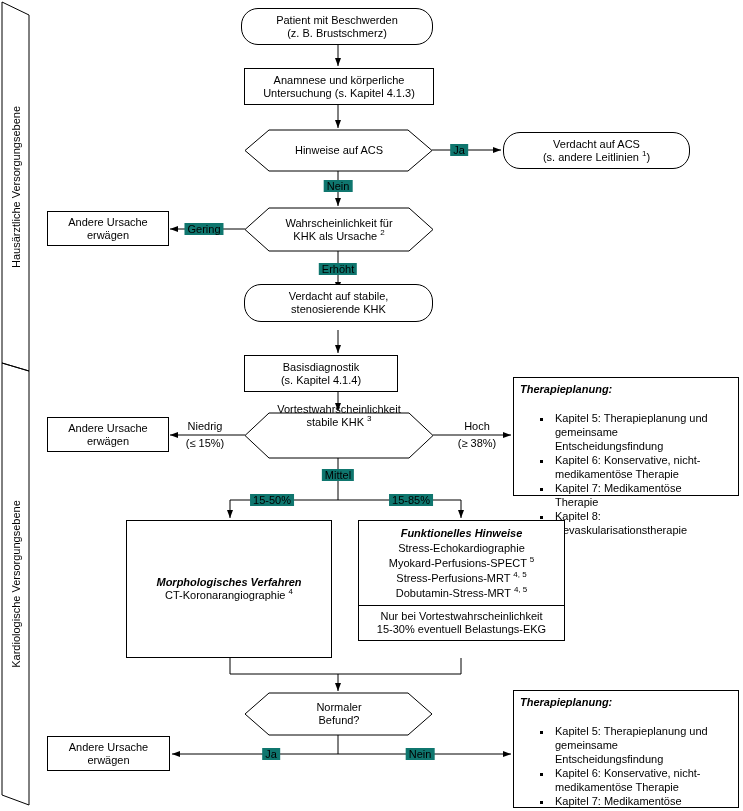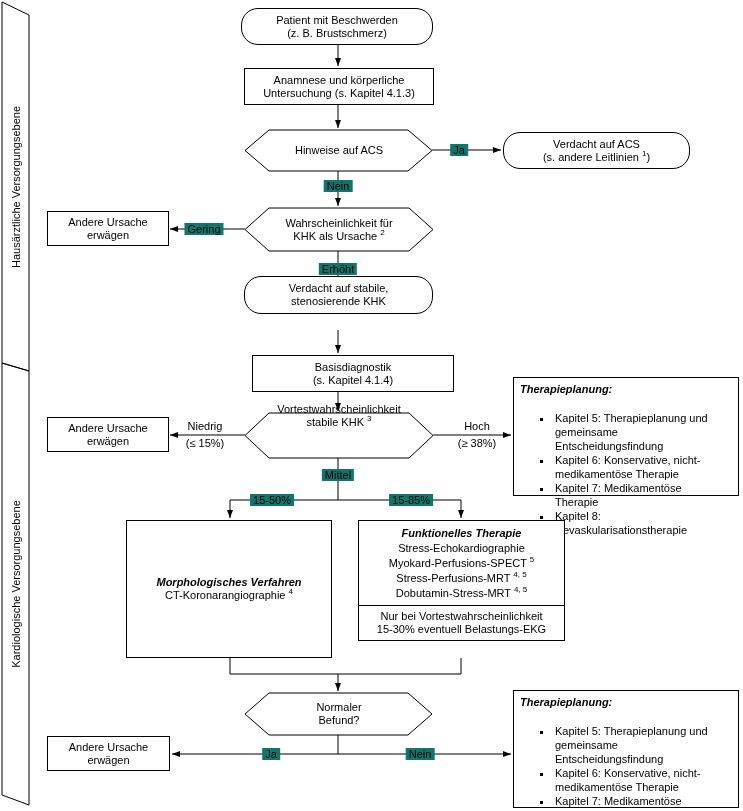--- a/index.html
+++ b/index.html
@@ -113,26 +113,26 @@
   <div class="hex-text" style="left:255px;top:208px;width:168px;height:43px">
     <div>Wahrscheinlichkeit für</div>
     <div><span>KHK als Ursache </span><sup>2</sup></div>
   </div>
 
   <div class="box" style="left:47px;top:211px;width:122px;height:35px">
     <span class="bt">Andere Ursache
 erwägen</span>
   </div>
 
-  <div class="box rounded" style="left:244px;top:276px;width:189px;height:38px">
+  <div class="box rounded" style="left:244px;top:284px;width:189px;height:38px">
     <span class="bt">Verdacht auf stabile,
 stenosierende KHK</span>
   </div>
 
-  <div class="box" style="left:252px;top:355px;width:202px;height:37px">
+  <div class="box" style="left:244px;top:355px;width:154px;height:37px">
     <span class="bt">Basisdiagnostik
 (s. Kapitel 4.1.4)</span>
   </div>
 
   <div class="hex-text" style="left:255px;top:393px;width:168px;height:45px">
     <div>Vortestwahrscheinlichkeit</div>
     <div><span>stabile KHK </span><sup>3</sup></div>
   </div>
 
   <div class="box" style="left:47px;top:417px;width:122px;height:35px">
@@ -152,21 +152,21 @@
 
   <div class="box" style="left:126px;top:520px;width:206px;height:138px">
     <div class="lines">
       <div class="vtitle">Morphologisches Verfahren</div>
       <div><span>CT-Koronarangiographie </span><sup>4</sup></div>
     </div>
   </div>
 
   <div class="box" style="left:358px;top:520px;width:207px;height:86px">
     <div class="lines vlines">
-      <div class="vtitle">Funktionelles Therapie</div>
+      <div class="vtitle">Funktionelles Hinweise</div>
       <div>Stress-Echokardiographie</div>
       <div><span>Myokard-Perfusions-SPECT </span><sup>5</sup></div>
       <div><span>Stress-Perfusions-MRT </span><sup>4, 5</sup></div>
       <div><span>Dobutamin-Stress-MRT </span><sup>4, 5</sup></div>
     </div>
   </div>
 
   <div class="box" style="left:358px;top:605px;width:207px;height:36px">
     <span class="bt">Nur bei Vortestwahrscheinlichkeit
 15-30% eventuell Belastungs-EKG</span>

